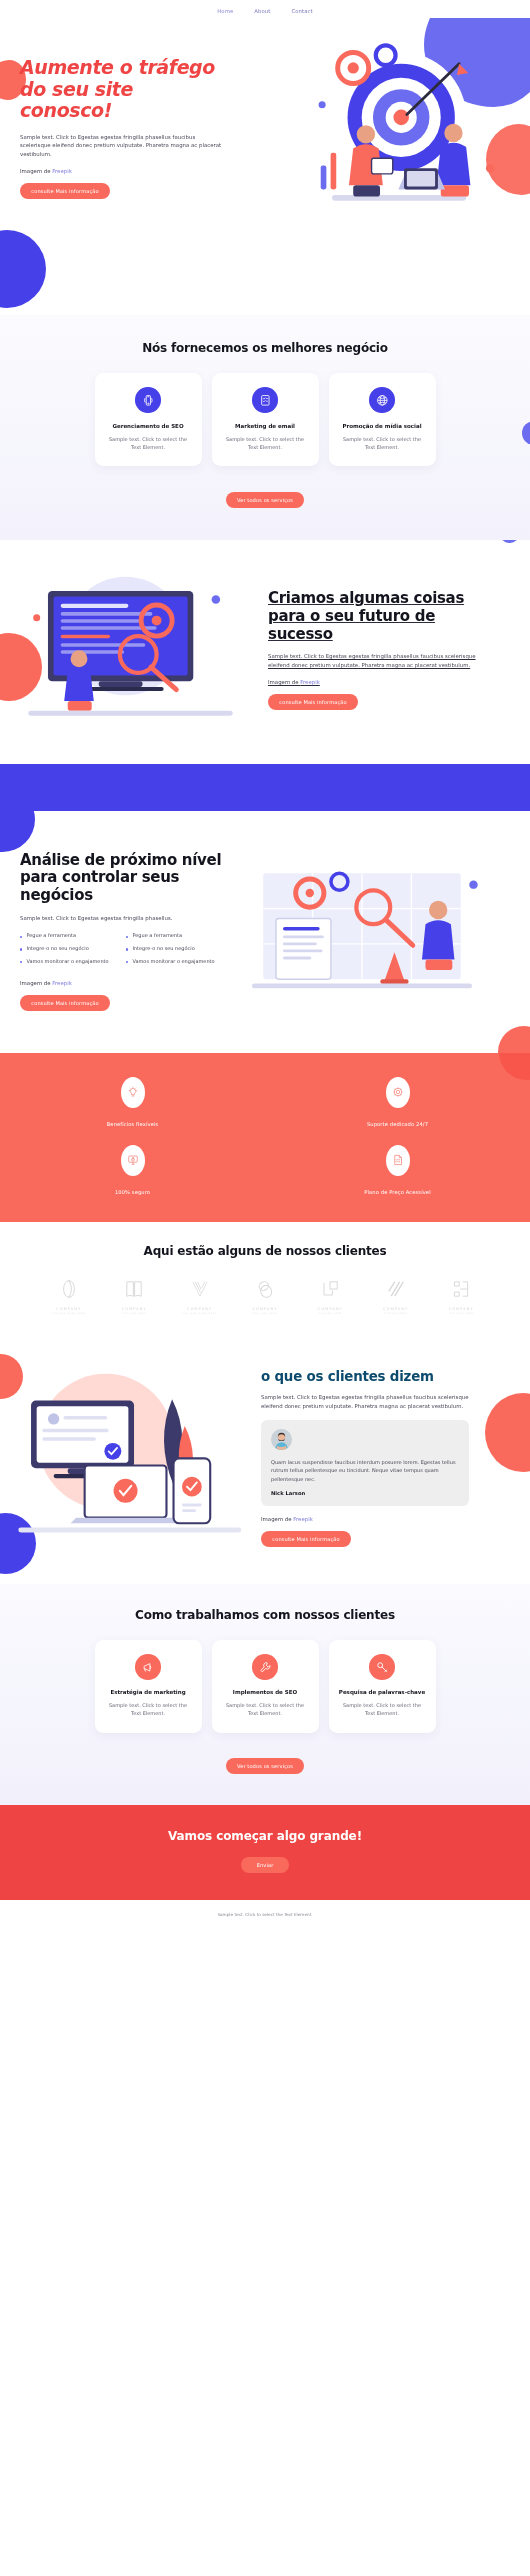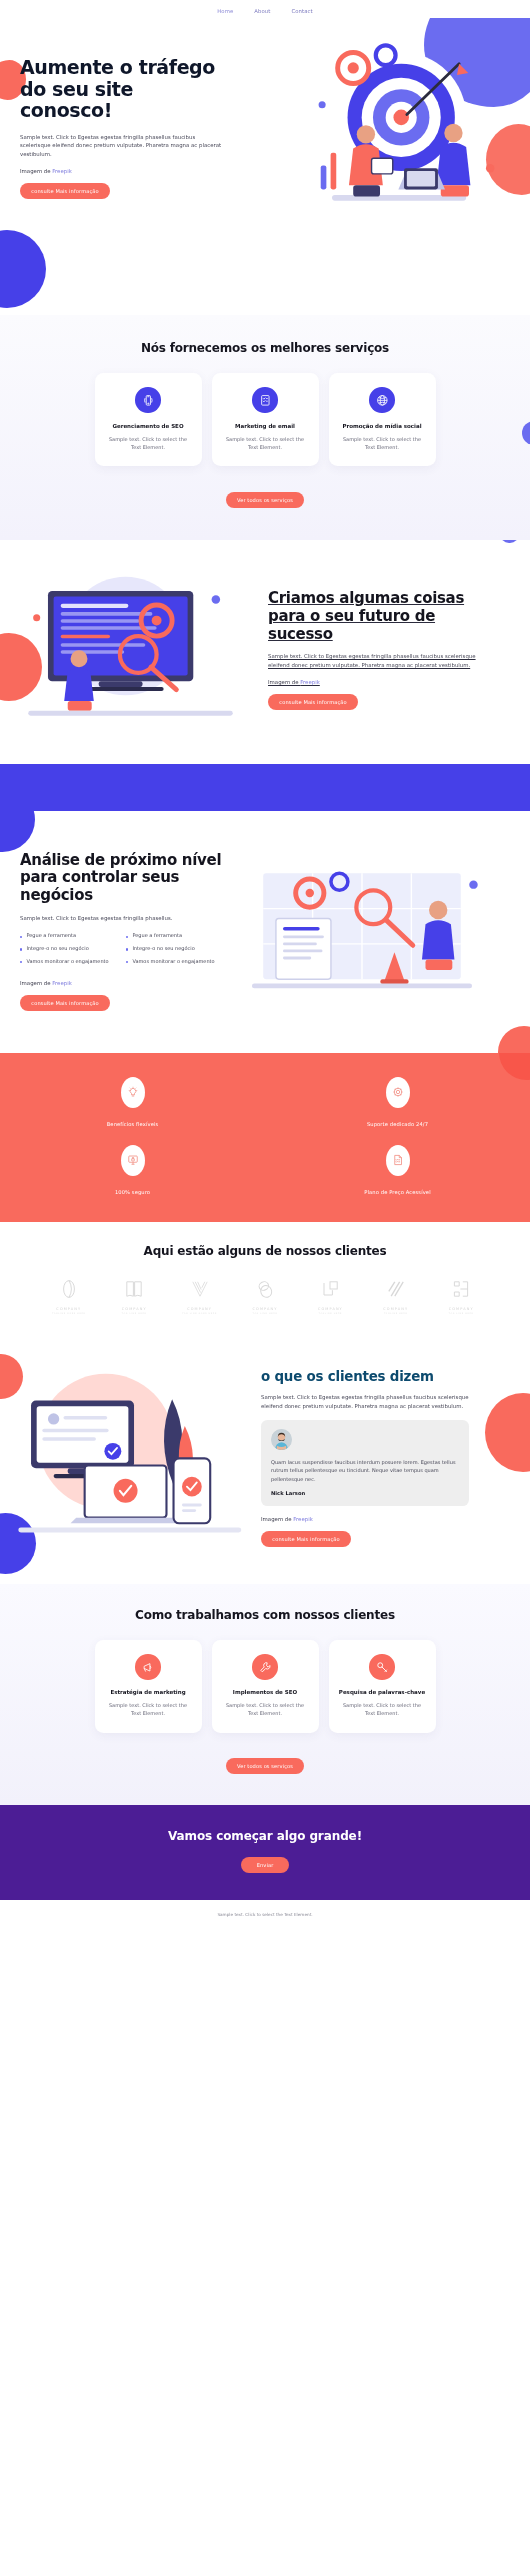--- a/index.html
+++ b/index.html
@@ -25,21 +25,21 @@
     gap:21px; position:relative; z-index:40; padding-top:4.2px;
   }
   .nav a { font-size:5.3px; color:#7d7bbf; text-decoration:none; letter-spacing:0.1px; }
   .nav a.active { color:#8b89d6; }
 
   
   .hero { position:relative; height:297px; overflow:hidden; }
   .hero-inner { position:relative; z-index:20; padding:39px 0 0 20px; width:226px; }
   h1.hero-title {
     font-size:19px; line-height:1.13; font-weight:bold; letter-spacing:-0.4px;
-    color:#0f172a; margin-bottom:11.3px;
+    color:#ef4444; margin-bottom:11.3px;font-style:italic;
   }
   .body-text { font-size:5.4px; line-height:1.55; color:#4a4a5a; }
   .credit { font-size:5.4px; color:#3d3d4d; margin-top:10px; }
   .credit a { color:#7d7bdd; text-decoration:none; }
   .btn {
     display:inline-block; background:#f96a5d; color:#fff; border:none;
     border-radius:10px; font-size:5.1px; padding:5px 11.3px; margin-top:8.5px;
     cursor:pointer; font-family:inherit; letter-spacing:0.1px;
   }
 
@@ -138,21 +138,21 @@
   .process { background:linear-gradient(180deg,#fafaff 0%,#f2f1fb 100%); padding:24px 0 31px; }
   .pcard { background:#fff; border-radius:8.5px; width:107px; padding:14px 9.2px 15.5px; text-align:center;
            box-shadow:0 2.1px 10px rgba(60,60,120,.06); }
   .pcard .circ { width:25.4px; height:25.4px; border-radius:50%; background:#f96a5d;
                  margin:0 auto 9.2px; display:flex; align-items:center; justify-content:center; }
   .pcard .circ svg { width:12.7px; height:12.7px; }
   .pcard h3 { font-size:5.5px; font-weight:bold; margin-bottom:6.4px; color:#15151f; }
   .pcard p { font-size:5px; line-height:1.6; color:#6a6a7a; }
 
   
-  .cta { background:#4c1d95; text-align:center; padding:24px 4px 27px; }
+  .cta { background:#ef4444; text-align:center; padding:24px 4px 27px; }
   .cta h2 { color:#fff; font-size:12px; font-weight:bold; letter-spacing:-0.1px; }
   .cta .btn { margin-top:14px; padding:5px 15.5px; }
 
   
   .footer { background:#fff; text-align:center; padding:11.3px 0 12.7px; }
   .footer p { font-size:4.2px; color:#8a8a96; }
 </style>
 </head>
 <body>
 
@@ -212,21 +212,21 @@
       <p class="body-text">Sample text. Click to Egestas egestas fringilla phasellus faucibus scelerisque eleifend donec pretium vulputate. Pharetra magna ac placerat vestibulum.</p>
       <p class="credit">
         <span>Imagem de </span><a href="#">Freepik</a>
       </p>
       <button class="btn">consulte Mais informação</button>
     </div>
   </section>
 
   <section class="services">
     <div class="blob lightblue" style="right:-15.5px;top:106px;width:24px;height:24px;border-radius:50%;"></div>
-    <h2 class="sec-title">Nós fornecemos os melhores serviços</h2>
+    <h2 class="sec-title">Nós fornecemos os melhores negócio</h2>
     <div class="cards">
 
       <div class="card">
         <div class="circ">
           <svg viewBox="0 0 24 24" fill="none" stroke="#fff" stroke-width="1.6">
             <rect x="8" y="3" width="8" height="18" rx="1.6"></rect>
               <line x1="10" y1="5.2" x2="14" y2="5.2"></line>
             <circle cx="12" cy="18" r="1"></circle>
             <path d="M5.5 8.5 q-1.5 3.5 0 7" stroke-linecap="round"></path>
             <path d="M18.5 8.5 q1.5 3.5 0 7" stroke-linecap="round"></path>

